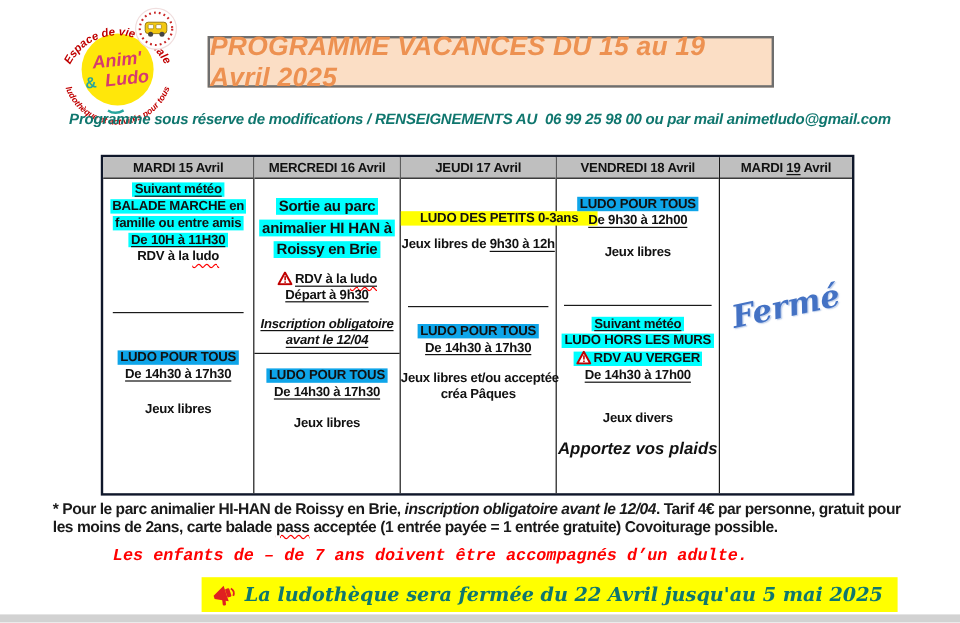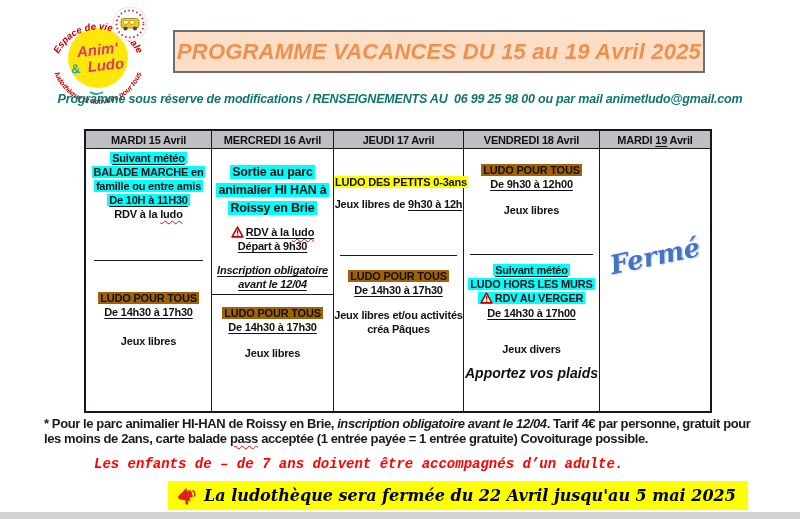--- a/index.html
+++ b/index.html
@@ -4,21 +4,21 @@
 <style>
   html,body{margin:0;padding:0;background:#fff;}
   .page{position:relative;width:800px;height:519px;background:#ffffff;overflow:hidden;
         font-family:"Liberation Sans", sans-serif;color:#111;}
 
   
   .logo{position:absolute;left:38px;top:2px;width:124px;height:104px;}
   .logo svg{overflow:visible;}
 
   
-  .banner{position:absolute;left:173px;top:30px;width:532px;height:43px;
+  .banner{position:absolute;left:173px;top:30px;width:472px;height:43px;
           background:#FBDEC5;border:2px solid #6e6e6e;box-sizing:border-box;
           display:flex;align-items:center;justify-content:center;}
   .banner span{font-size:22px;font-weight:bold;font-style:italic;color:#ED9151;letter-spacing:.2px;}
 
   
   .subtitle{position:absolute;left:0;top:92px;width:100%;text-align:center;
             font-size:12.5px;font-weight:bold;font-style:italic;color:#0f766e;
             letter-spacing:-0.2px;white-space:pre-wrap;}
 
   
@@ -28,43 +28,43 @@
   .col.bord{border-right:1px solid #1a1a1a;}
   .chead{height:17px;background:#BFBFBF;border-bottom:1px solid #1a1a1a;
          display:flex;align-items:center;justify-content:center;
          font-size:11px;font-weight:bold;color:#111;letter-spacing:-0.2px;}
   .cbody{position:relative;flex:1;}
   .ci{position:absolute;left:0;right:0;text-align:center;font-size:11px;font-weight:bold;
       line-height:13px;letter-spacing:-0.2px;color:#111;white-space:nowrap;}
   .ci.big{font-size:12.5px;line-height:15px;}
   .divider{position:absolute;border-top:1.5px solid #1a1a1a;height:0;}
   .hl-cyan{background:#00FFFF;padding:0 2px;}
-  .hl-green{background:#a16207;padding:0 2px;}
-  .hl-yellow{background:#FFFF00;padding:0 1px;}
+  .hl-green{background:#0ea5e9;padding:0 2px;}
+  .hl-yellow{background:#FFFF00;padding:0 16px;}
   .u{text-decoration:underline;text-underline-offset:2px;}
   .it{font-style:italic;}
   .wavy{text-decoration-line:underline;text-decoration-style:wavy;text-decoration-color:#ff0000;
         text-decoration-thickness:1px;text-underline-offset:2px;}
   .tri{display:inline-block;vertical-align:-2px;margin-right:2px;}
   .plaids{font-size:14px;font-style:italic;font-weight:600;letter-spacing:0;}
   .ferme{position:absolute;left:0;right:0;top:92px;text-align:center;
          font-family:"DejaVu Serif", serif;font-style:italic;font-weight:bold;
          font-size:26px;color:#4472C4;transform:rotate(-12deg);
          text-shadow:1px 1px 1px rgba(68,114,196,.35);}
 
   
   .footnote{position:absolute;left:44px;top:416px;width:722px;
             font-size:13px;font-weight:bold;line-height:15px;letter-spacing:-0.4px;color:#1a1a1a;}
   .warning-red{position:absolute;left:94px;top:456px;
                font-family:Liberation Mono, monospace;font-size:14px;font-weight:bold;font-style:italic;
                color:#FF0000;}
   .closure{position:absolute;left:168px;top:481px;height:29px;background:#FFFF00;
            display:flex;align-items:center;padding:0 12px 0 8px;gap:6px;box-sizing:border-box;}
   .closure span{font-family:"DejaVu Serif", serif;font-size:16px;font-weight:bold;font-style:italic;
-                color:#000000;white-space:nowrap;}
+                color:#0f766e;white-space:nowrap;}
   .graybar{position:absolute;left:0;top:512px;width:800px;height:7px;background:#D2D2D2;}
 </style>
 </head>
 <body>
 
 <div class="page">
 
   <div class="logo">
     <svg width="124" height="104" viewBox="0 0 124 104">
       <defs>
@@ -150,21 +150,21 @@
     <div class="col bord" style="flex:0 0 130px">
       <div class="chead">
         <span>JEUDI 17 Avril</span>
       </div>
       <div class="cbody">
         <div class="ci" style="top:27px"><span class="hl-yellow">LUDO DES PETITS 0-3ans</span></div>
         <div class="ci" style="top:49px"><span>Jeux libres de </span><span class="u">9h30 à 12h</span></div>
         <div class="divider" style="top:106px;left:6px;right:6px"></div>
         <div class="ci" style="top:121px"><span class="hl-green">LUDO POUR TOUS</span></div>
         <div class="ci" style="top:135px"><span class="u">De 14h30 à 17h30</span></div>
-        <div class="ci" style="top:160px"><span>Jeux libres et/ou activités</span></div>
+        <div class="ci" style="top:160px"><span>Jeux libres et/ou acceptée</span></div>
         <div class="ci" style="top:174px"><span>créa Pâques</span></div>
       </div>
     </div>
 
     <div class="col bord" style="flex:0 0 136px">
       <div class="chead">
         <span>VENDREDI 18 Avril</span>
       </div>
       <div class="cbody">
         <div class="ci" style="top:15px"><span class="hl-green">LUDO POUR TOUS</span></div>

